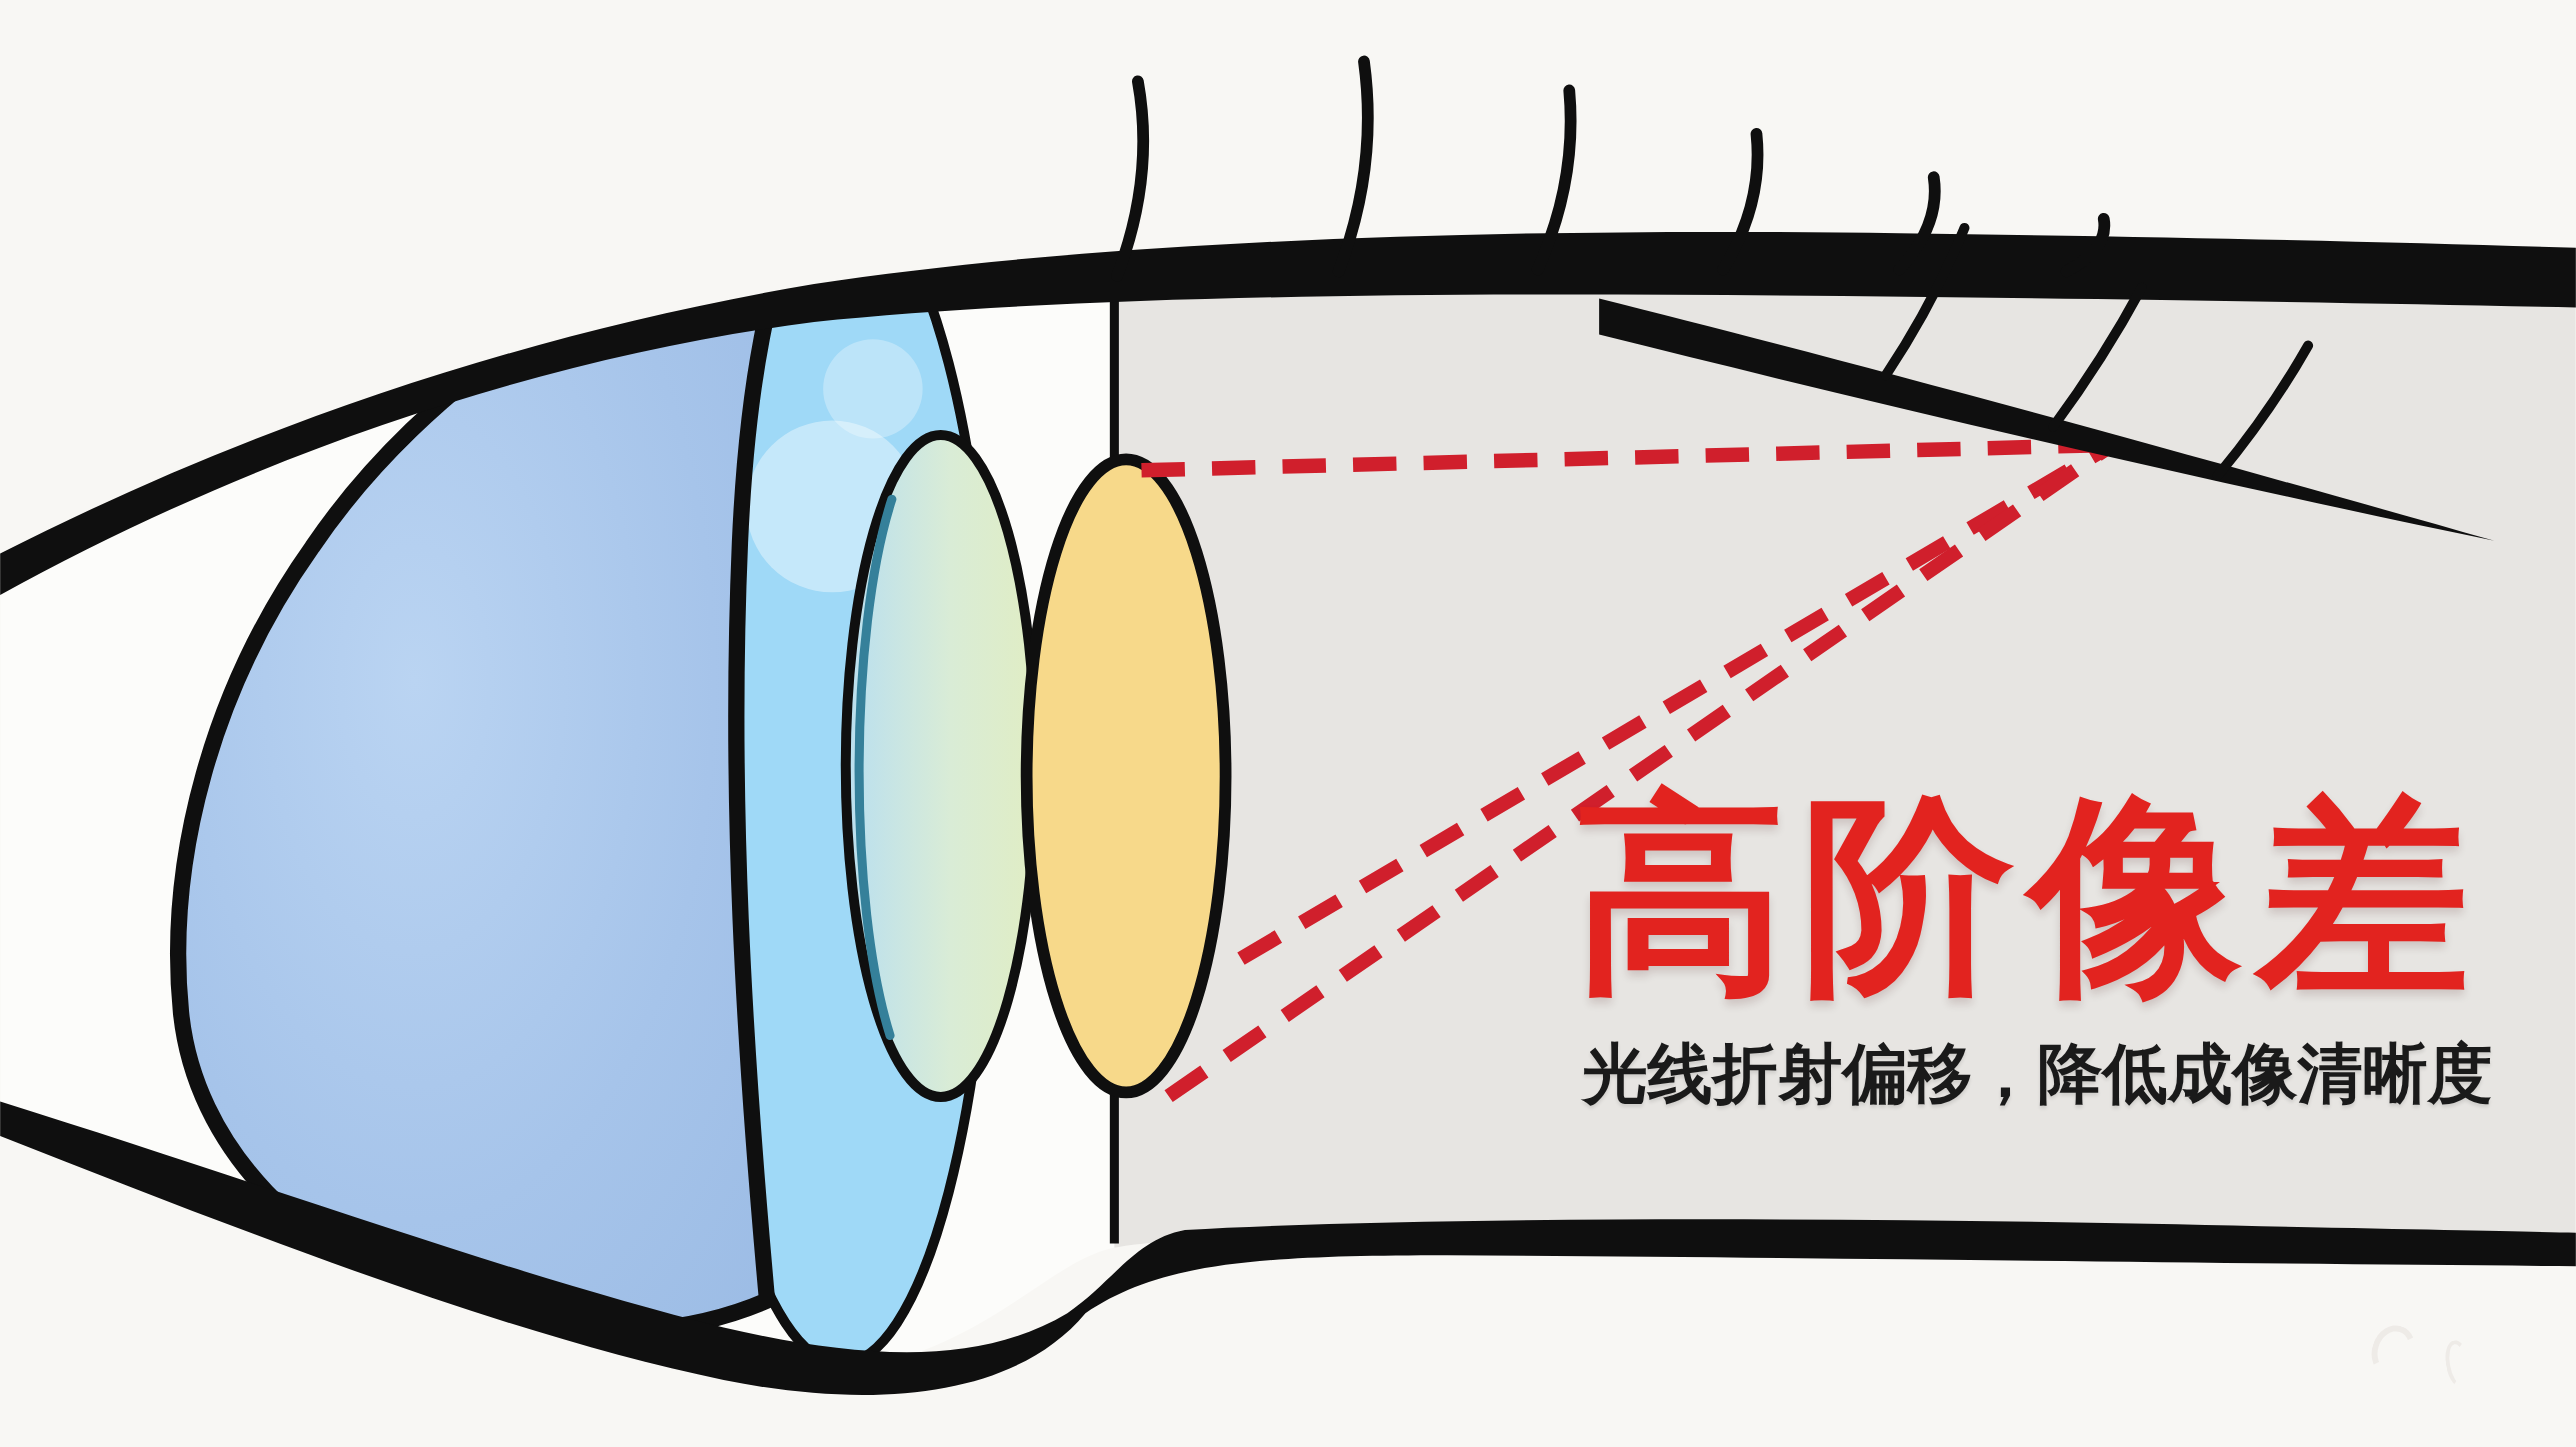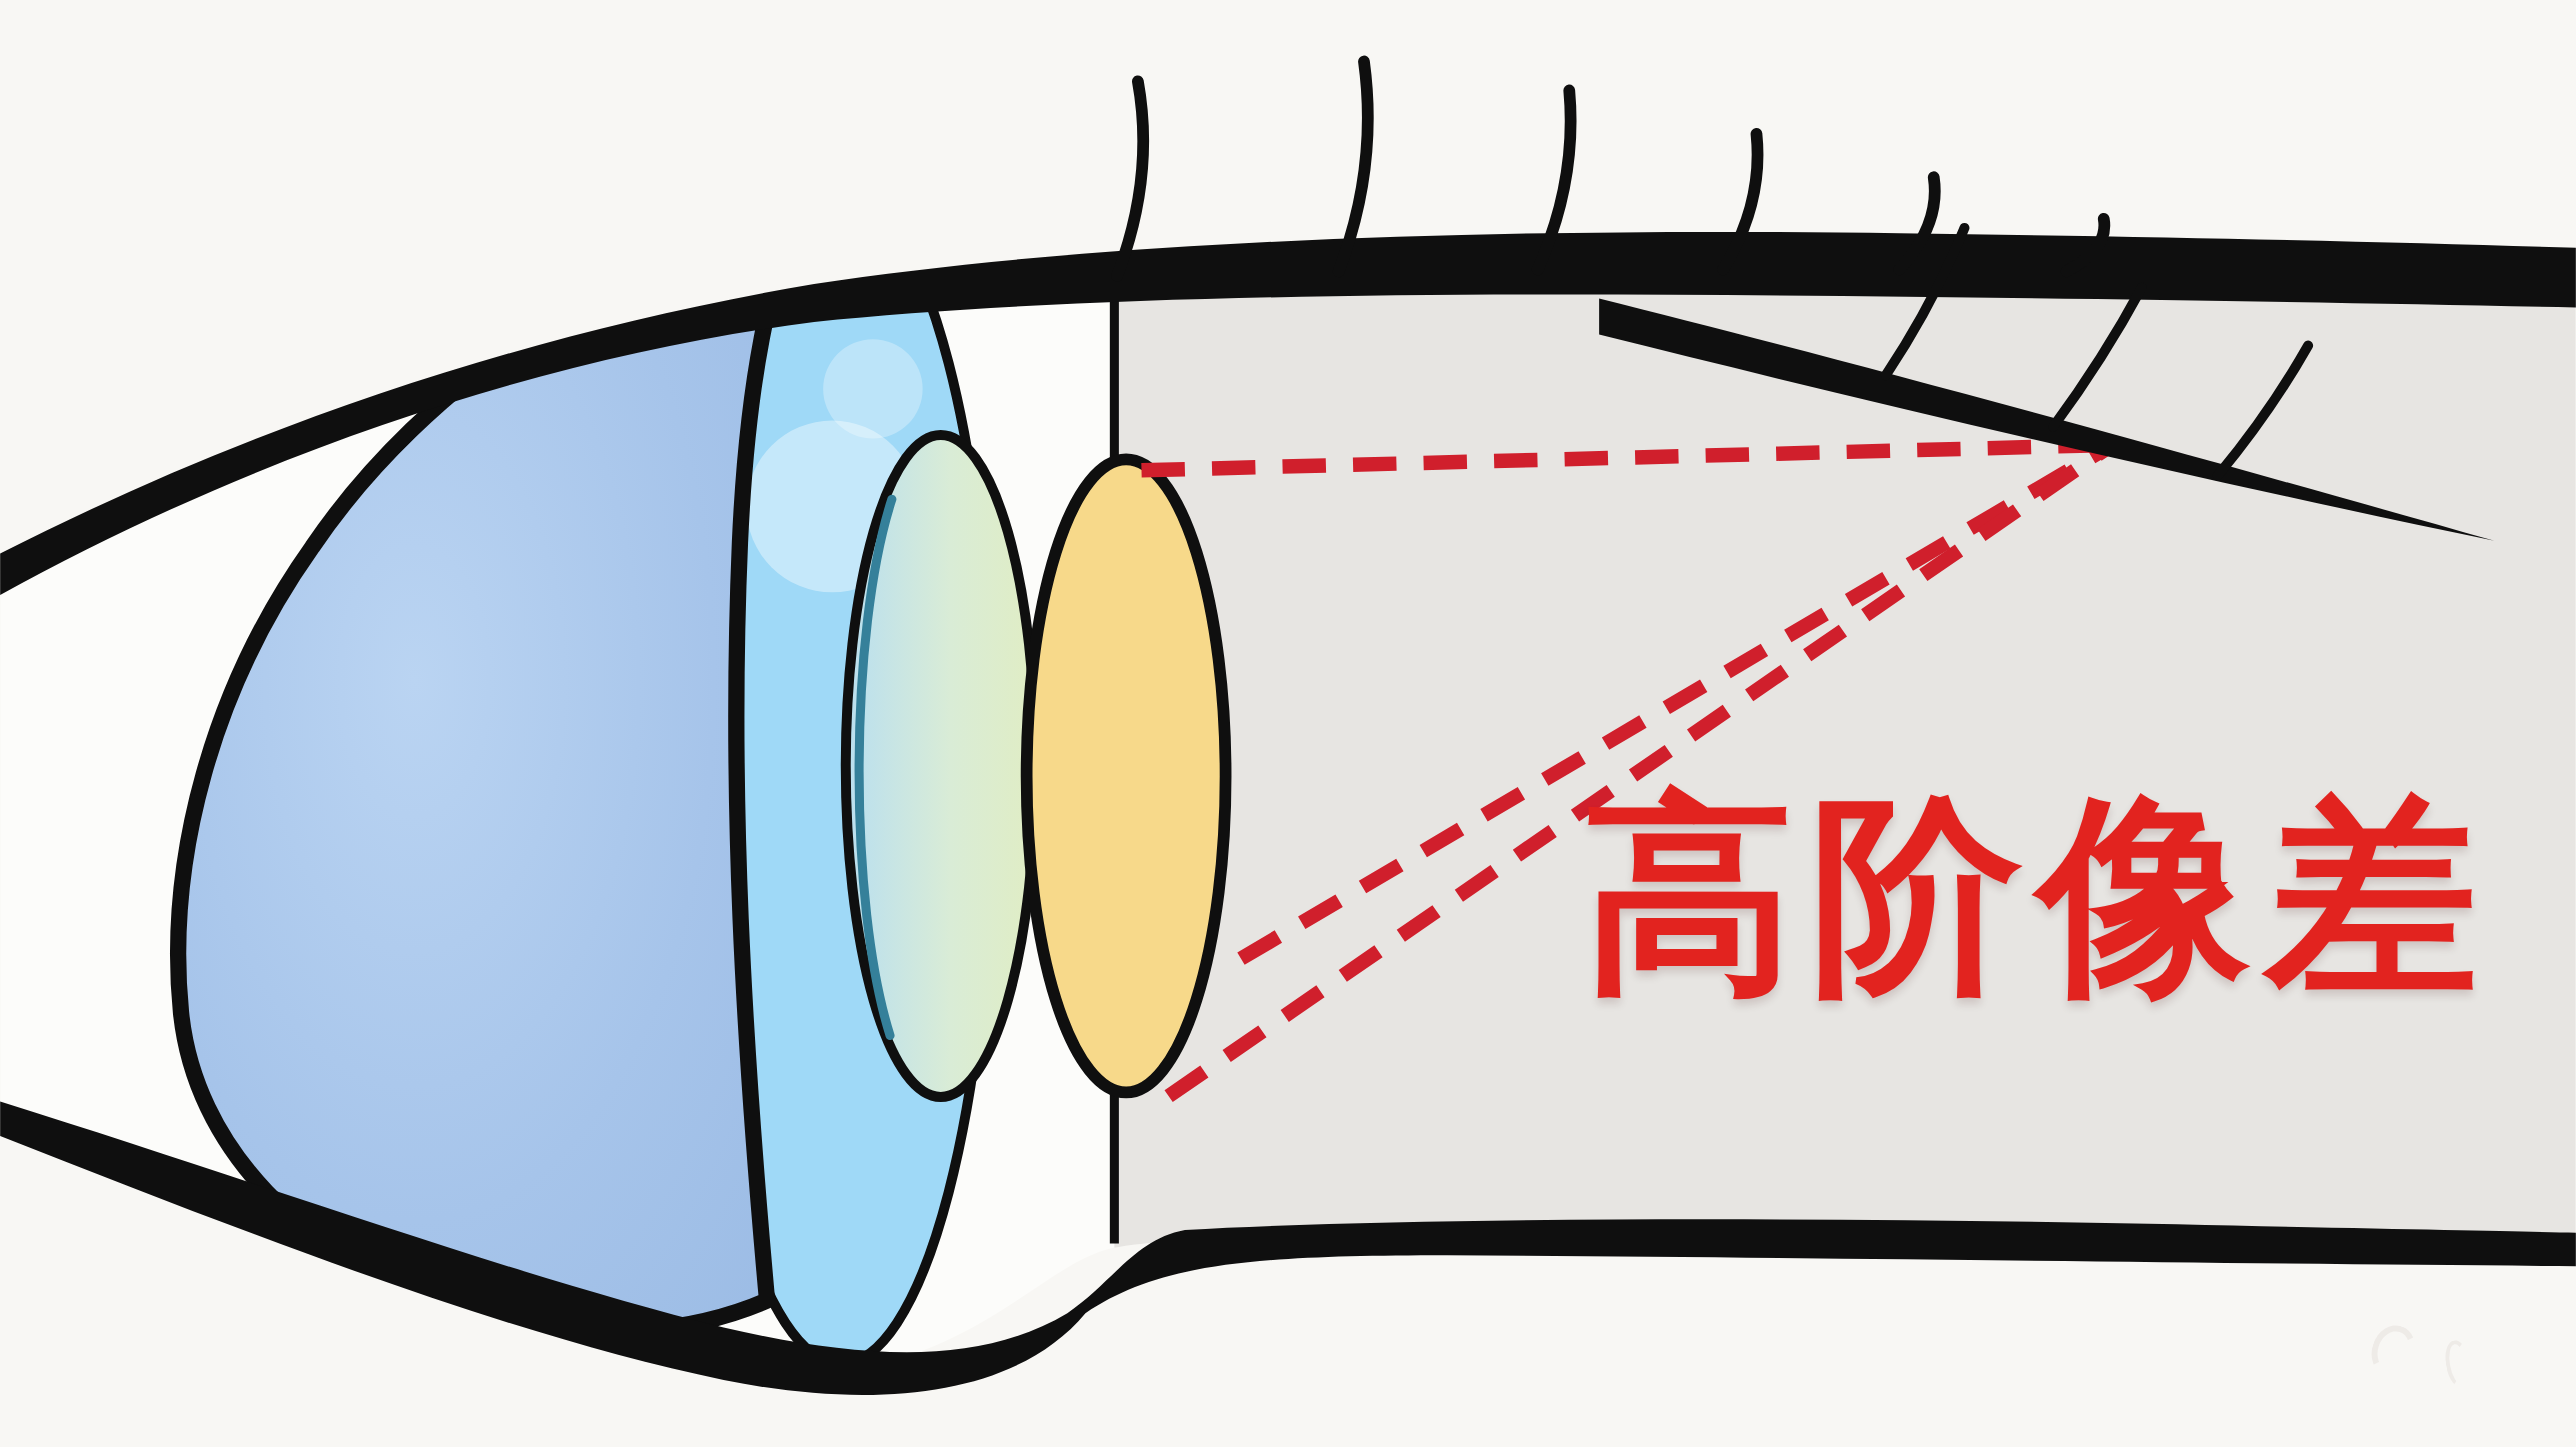--- a/index.html
+++ b/index.html
@@ -13,21 +13,20 @@
   .stage svg{position:absolute;left:0;top:0;display:block;}
   .title-text{
     position:absolute;
     left:1574px;top:789px;
     width:927px;
     font-size:213px;
     line-height:1.0;
     font-weight:900;
     letter-spacing:14.5px;
     color:#e2231f;
-    text-align:center;
     white-space:nowrap;
     text-shadow:0 6.3px 8.1px rgba(60,10,10,0.14);
   }
   .subtitle-text{
     position:absolute;
     left:1574px;top:1038px;
     width:927px;
     font-size:65px;
     line-height:1.1;
     font-weight:700;
@@ -153,20 +152,21 @@
     </g>
 
     <g stroke="#0f0f0f" stroke-width="11" stroke-linecap="round" fill="none">
       <path d="M 2085 415 Q 2138 335, 2172 252"></path>
       <path d="M 2270 472 Q 2326 396, 2368 318"></path>
       <path d="M 2452 526 Q 2510 456, 2552 382"></path>
     </g>
   </svg>
 
   <div class="title-text">高阶像差</div>
+  <div class="subtitle-text">光线折射偏移，降低成像清晰度</div>
 
   <div class="watermark-smudge">
     <i class="m1"></i>
     <i class="m2"></i>
   </div>
 
 </div>
 
 
 </body></html>

